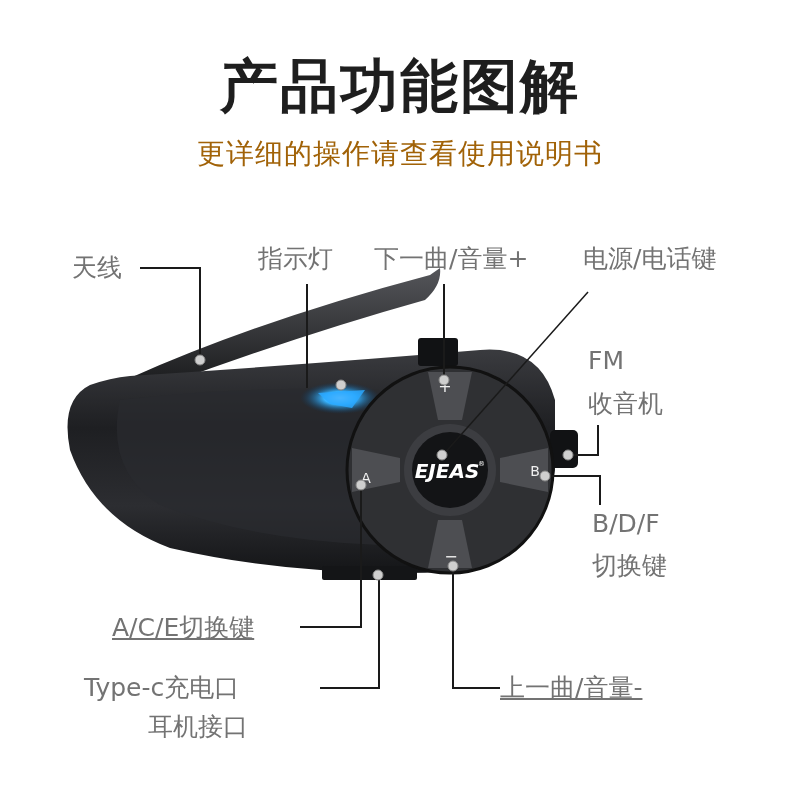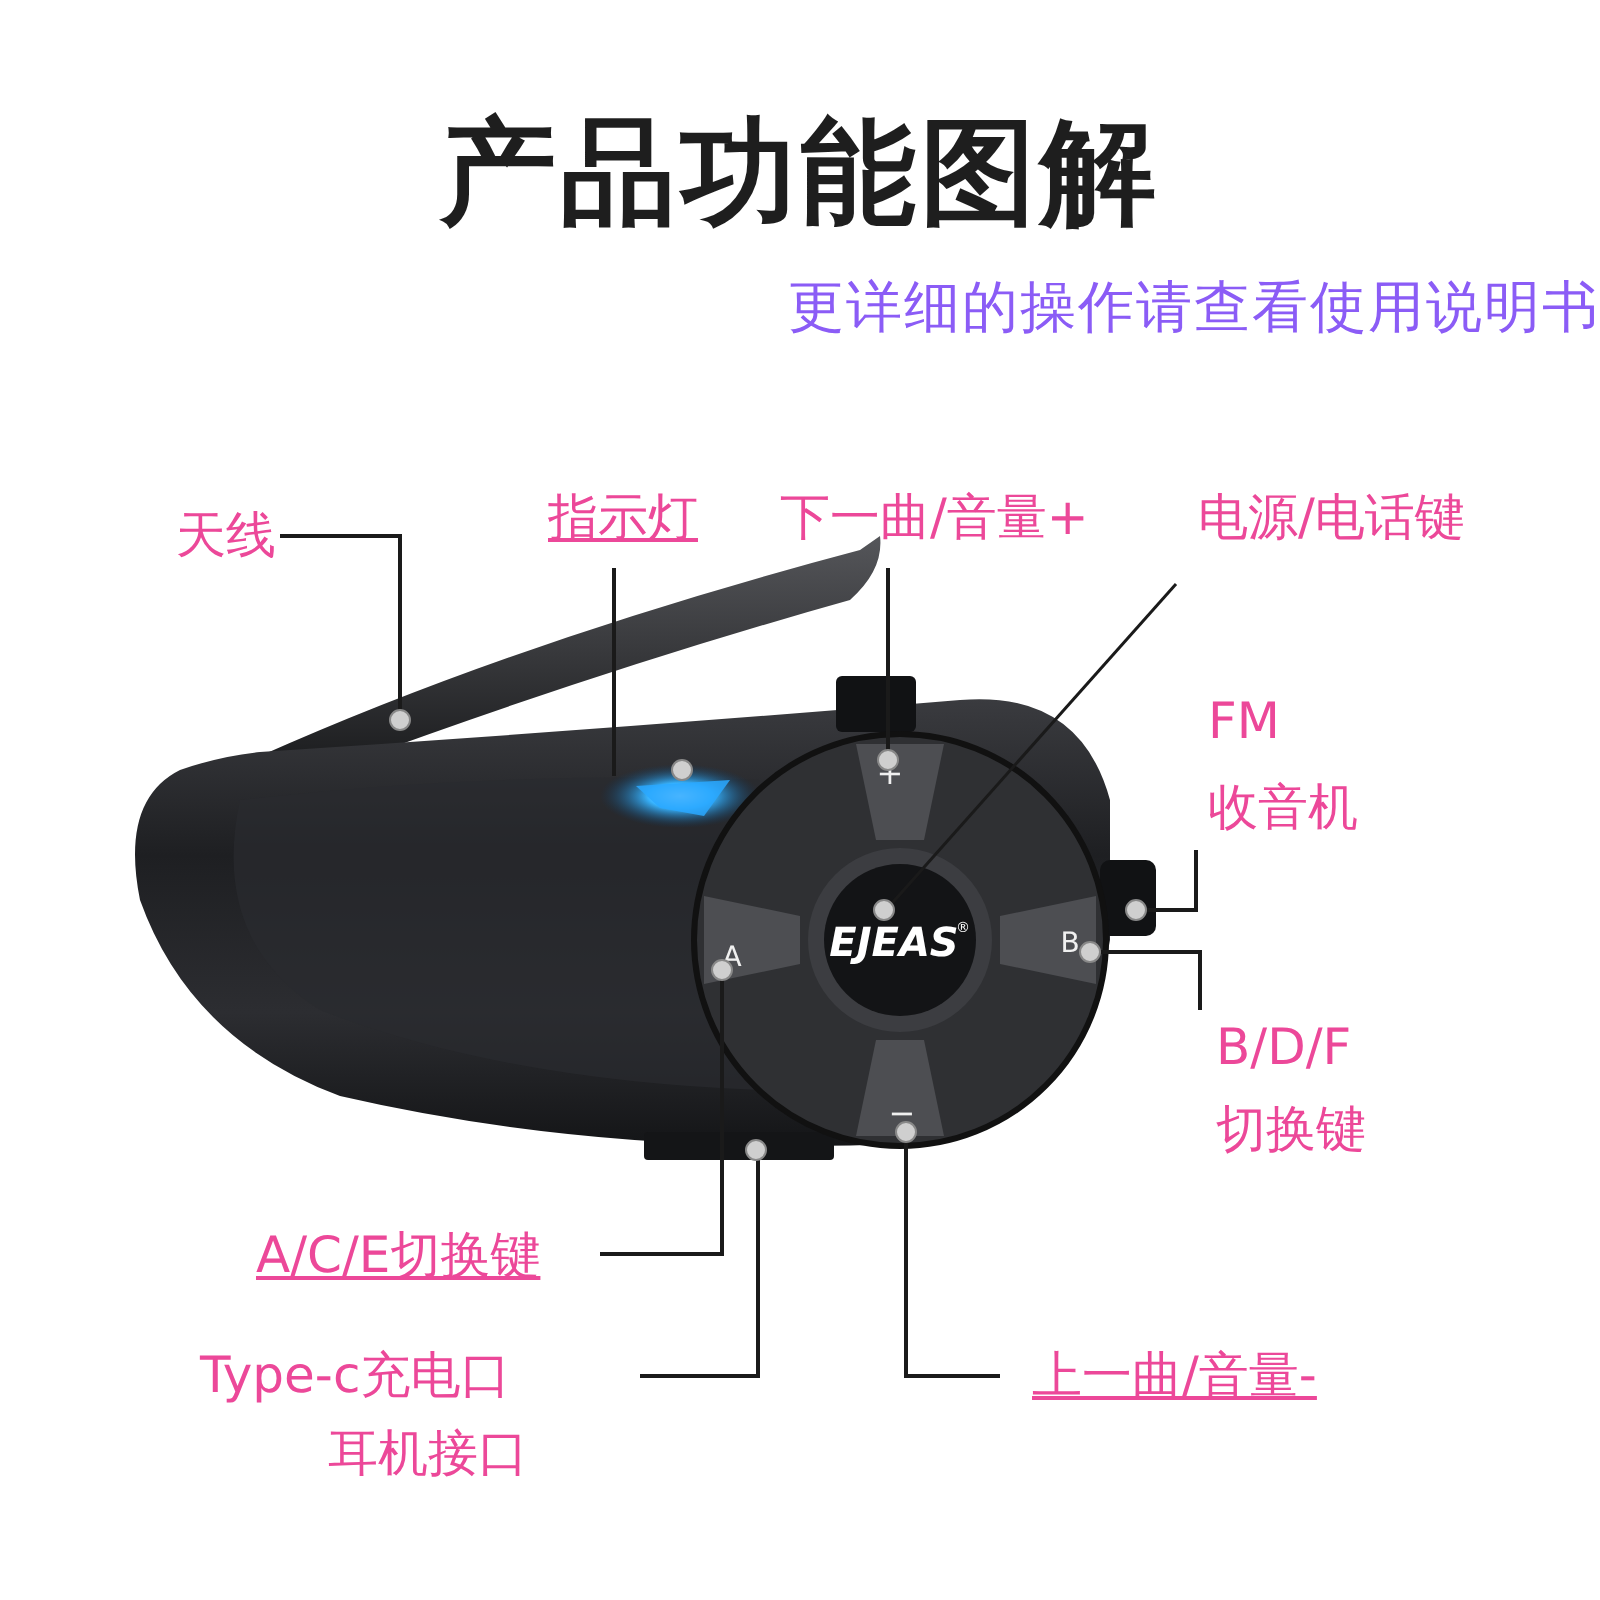--- a/index.html
+++ b/index.html
@@ -1,19 +1,19 @@
 <!DOCTYPE html>
 <html><head>
 <meta charset="utf-8">
 <style>
   html, body { margin: 0; padding: 0; background: #ffffff; }
   body { width: 800px; height: 800px; position: relative; overflow: hidden; font-family: "DejaVu Sans", "Liberation Sans", sans-serif; color: #222; }
   .title { position: absolute; left: 0; width: 800px; top: 48px; text-align: center; font-size: 58px; font-weight: bold; color: #1e1e1e; letter-spacing: 2px; }
-  .subtitle { position: absolute; left: 0; width: 800px; top: 135px; text-align: right; font-size: 28px; color: #8b5cf6; letter-spacing: 1px; }
-  .label { position: absolute; font-size: 25px; color: #ec4899; white-space: nowrap; line-height: 1.25; margin-left: 16px; }
+  .subtitle { position: absolute; left: 0; width: 800px; top: 135px; text-align: center; font-size: 28px; color: #a16207; letter-spacing: 1px; }
+  .label { position: absolute; font-size: 25px; color: #737373; white-space: nowrap; line-height: 1.25; }
   svg.diagram { position: absolute; left: 0; top: 0; }
   .brand { font-family: "DejaVu Sans", sans-serif; font-style: italic; font-weight: bold; }
 </style>
 </head>
 <body>
 
 <div class="title">产品功能图解</div>
 <div class="subtitle">更详细的操作请查看使用说明书</div>
 
 <svg class="diagram" width="800" height="800" viewBox="0 0 800 800">
@@ -84,21 +84,21 @@
     <circle cx="442" cy="455" r="5"></circle>
     <circle cx="568" cy="455" r="5"></circle>
     <circle cx="545" cy="476" r="5"></circle>
     <circle cx="361" cy="485" r="5"></circle>
     <circle cx="378" cy="575" r="5"></circle>
     <circle cx="453" cy="566" r="5"></circle>
   </g>
 </svg>
 
 <div class="label" style="left:72px; top:252px;">天线</div>
-<div class="label" style="left:258px; top:243px;text-decoration:underline;">指示灯</div>
+<div class="label" style="left:258px; top:243px;">指示灯</div>
 <div class="label" style="left:374px; top:243px;">下一曲/音量+</div>
 <div class="label" style="left:583px; top:243px;">电源/电话键</div>
 <div class="label" style="left:588px; top:345px;">FM</div>
 <div class="label" style="left:588px; top:388px;">收音机</div>
 <div class="label" style="left:592px; top:508px;">B/D/F</div>
 <div class="label" style="left:592px; top:550px;font-family:Liberation Serif, serif;">切换键</div>
 <div class="label" style="left:112px; top:612px;text-decoration:underline;">A/C/E切换键</div>
 <div class="label" style="left:84px; top:672px;">Type-c充电口</div>
 <div class="label" style="left:148px; top:713px;font-family:Liberation Mono, monospace;">耳机接口</div>
 <div class="label" style="left:500px; top:672px;text-decoration:underline;">上一曲/音量-</div>

